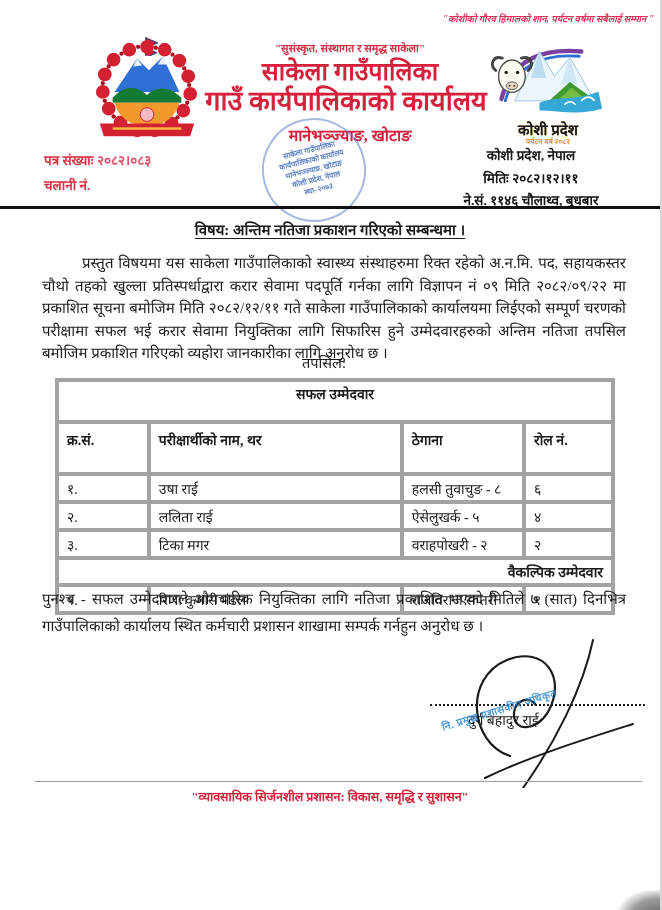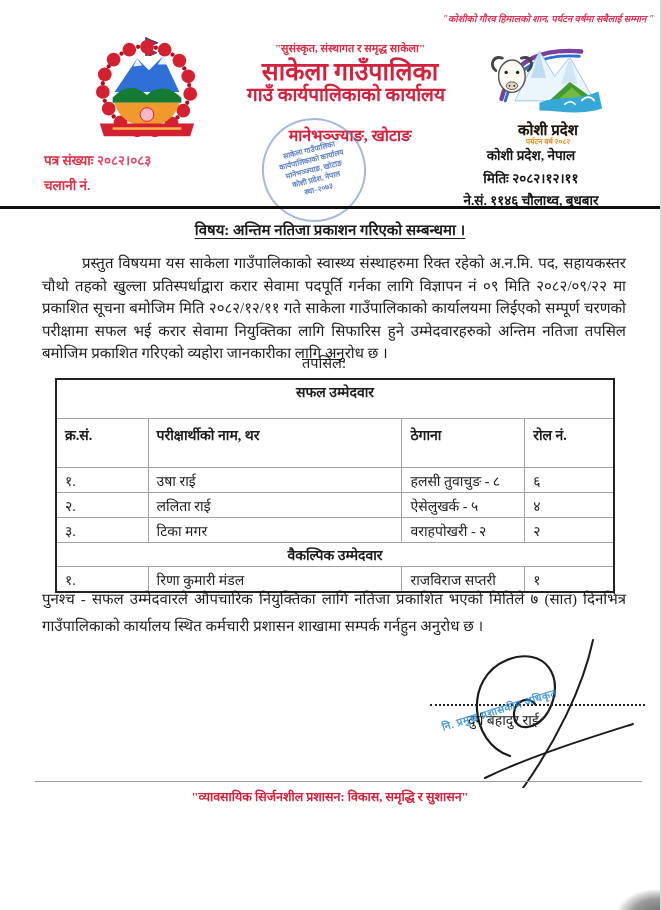--- a/index.html
+++ b/index.html
@@ -12,21 +12,21 @@
   
   .top-slogan{position:absolute;top:12px;right:6px;font-size:9.5px;font-weight:bold;
     font-style:italic;color:#e0335a;}
   .emblem{position:absolute;left:93px;top:34px;width:108px;height:112px;}
   .koshi-logo{position:absolute;left:482px;top:42px;width:132px;text-align:center;line-height:1.1;}
   .koshi-title{font-size:15px;font-weight:bold;color:#0f172a;text-shadow:0 0 1px #e8a020;}
   .koshi-sub{font-size:7.5px;color:#f08a1d;font-weight:bold;}
   .head-center{position:absolute;left:95px;right:55px;top:0;text-align:center;color:#d6213c;}
   .h-slogan{position:absolute;top:40px;left:0;right:0;font-size:11px;font-weight:bold;color:#d33048;}
   .h-muni{position:absolute;top:53px;left:0;right:0;font-size:25px;font-weight:bold;}
-  .h-office{position:absolute;top:81px;left:0;right:8px;font-size:19px;font-weight:bold;}
+  .h-office{position:absolute;top:81px;left:0;right:8px;font-size:27px;font-weight:bold;}
   .h-addr{position:absolute;top:124px;left:0;right:0;font-size:16px;font-weight:bold;}
   .stamp{
     position:absolute;left:262px;top:118px;width:100px;height:100px;border-radius:50%;
     border:2px solid rgba(76,116,192,.5);transform:rotate(-14deg);
     display:flex;flex-direction:column;align-items:center;justify-content:center;
     color:rgba(58,100,185,.8);font-size:7.5px;font-weight:bold;text-align:center;line-height:1.35;
     pointer-events:none;
   }
   .meta-left{position:absolute;left:44px;top:148px;font-size:13.5px;font-weight:bold;color:#dc3145;line-height:25px;}
   .meta-left .num{color:#e04a66;}
@@ -34,25 +34,25 @@
     font-size:13.5px;font-weight:bold;color:#141414;line-height:22.5px;}
   .rule{position:absolute;top:206px;left:0;right:0;height:3px;background:#101010;}
   
   .subject{position:absolute;top:219px;left:0;right:0;text-align:center;font-size:15px;font-weight:bold;}
   .subject span{text-decoration:underline;text-underline-offset:3px;}
   .paragraph{position:absolute;top:252px;left:42px;right:34px;font-size:15px;line-height:22.5px;
     text-align:justify;text-indent:40px;}
   .tapasil{position:absolute;top:352px;left:0;right:12px;text-align:center;font-size:14.5px;}
   table.results{position:absolute;top:378px;left:55px;width:560px;border-collapse:collapse;
     border:2px solid #222;font-size:14px;}
-  table.results td,table.results th{border:1px solid #a3a3a3;padding:2px 8px;}
+  table.results td,table.results th{border:4px solid #a3a3a3;padding:2px 8px;}
   .t-title{height:34px;text-align:center;font-weight:bold;vertical-align:top;padding-top:4px;}
   tr.head-row th{height:40px;text-align:left;font-weight:bold;vertical-align:top;padding-top:6px;}
   tbody.rows td{height:20px;}
-  .t-sub{height:18px;text-align:center;font-weight:bold;}
+  .t-sub{height:18px;text-align:right;font-weight:bold;}
   .postscript{position:absolute;top:586px;left:42px;right:34px;font-size:15px;line-height:27px;text-align:justify;}
   
   .sign-block{position:absolute;left:360px;top:640px;width:290px;height:170px;}
   .sig-svg{position:absolute;left:55px;top:-2px;width:225px;height:150px;}
   .dotline{position:absolute;left:70px;top:64px;width:215px;border-bottom:2px dotted #222;}
   .sig-name{position:absolute;left:108px;top:70px;font-size:14px;white-space:nowrap;}
   .sig-title{position:absolute;left:62px;top:96px;font-size:14px;white-space:nowrap;}
   .sig-overlay{position:absolute;left:82px;top:80px;transform:rotate(-17deg);transform-origin:left center;
     color:rgba(32,130,215,.8);font-size:10.5px;font-weight:bold;letter-spacing:.5px;white-space:nowrap;}
   

